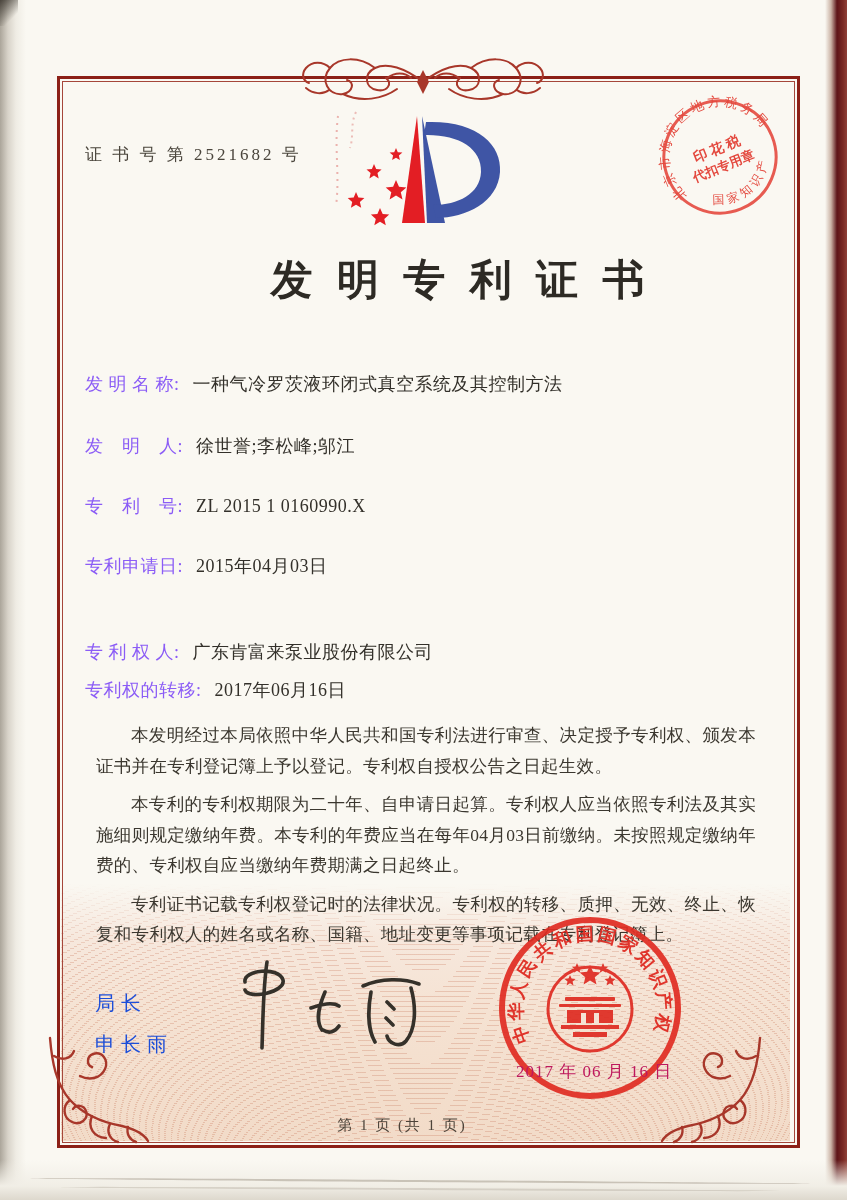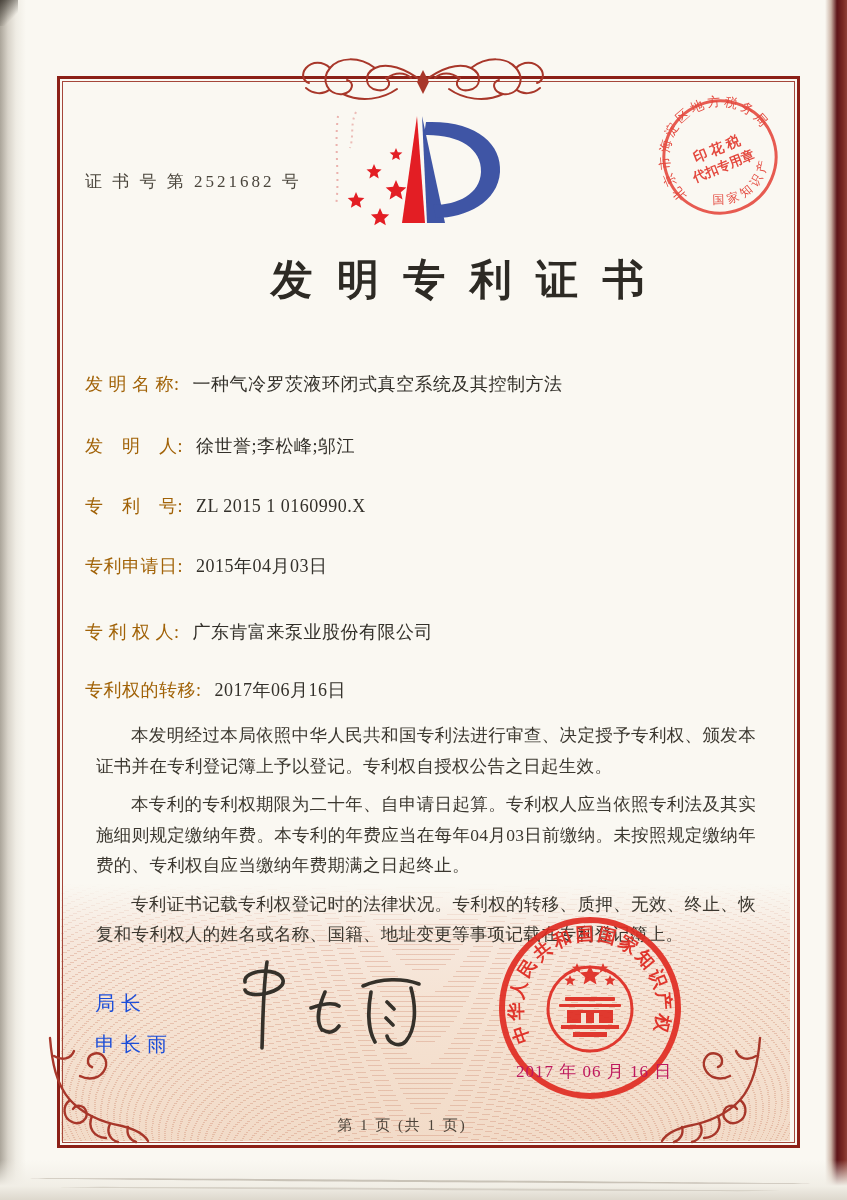--- a/index.html
+++ b/index.html
@@ -29,29 +29,29 @@
     border:1px solid #a5463a;}
 
   
   .band{position:absolute;left:61px;top:884px;width:729px;height:257px;
     background:linear-gradient(to bottom,rgba(246,229,217,0) 0,rgba(246,229,217,.85) 55px,#f5e2d2 130px,#f2dbc8 100%);}
   .band .arcs{position:absolute;inset:0;
     background:repeating-radial-gradient(ellipse 140% 95% at 50% 135%,rgba(200,120,92,.30) 0 1px,rgba(200,120,92,0) 1px 7px);
     -webkit-mask-image:linear-gradient(to bottom,transparent 0,#000 70px);
             mask-image:linear-gradient(to bottom,transparent 0,#000 70px);}
 
-  .cert-no{position:absolute;left:85px;top:143px;font-size:17px;letter-spacing:3px;color:#4a453c;margin-top:27px;}
+  .cert-no{position:absolute;left:85px;top:143px;font-size:17px;letter-spacing:3px;color:#4a453c;}
 
   .title{position:absolute;left:57px;top:252px;width:737px;text-align:center;
     font-size:42px;font-weight:bold;color:#2d2a24;letter-spacing:.58em;text-indent:.58em;padding-left:32px;}
 
   .field{position:absolute;left:85px;font-size:18px;color:#33302a;letter-spacing:.5px;white-space:nowrap;}
-  .field .lab{color:#a16207;text-align:right;}
+  .field .lab{color:#8b5cf6;text-align:right;}
   .field .val{margin-left:8px;}
-  .f0{top:372px}.f1{top:434px}.f2{top:494px}.f3{top:554px}.f4{top:620px}.f5{top:678px}
+  .f0{top:372px}.f1{top:434px}.f2{top:494px}.f3{top:554px}.f4{top:640px}.f5{top:678px}
 
   .body-text{position:absolute;left:88px;top:712px;width:676px;
     font-size:17.5px;line-height:30.5px;color:#3b372f;text-align:justify;letter-spacing:.3px;}
   .body-text p{margin:8px;text-indent:2em;}
 
   .officer{position:absolute;left:95px;top:990px;font-size:20px;color:#1d4ed8;letter-spacing:6px;}
   .officer div{margin-bottom:14px;}
 
   .signature{position:absolute;left:205px;top:948px;}
   .seal{position:absolute;left:495px;top:913px;}

